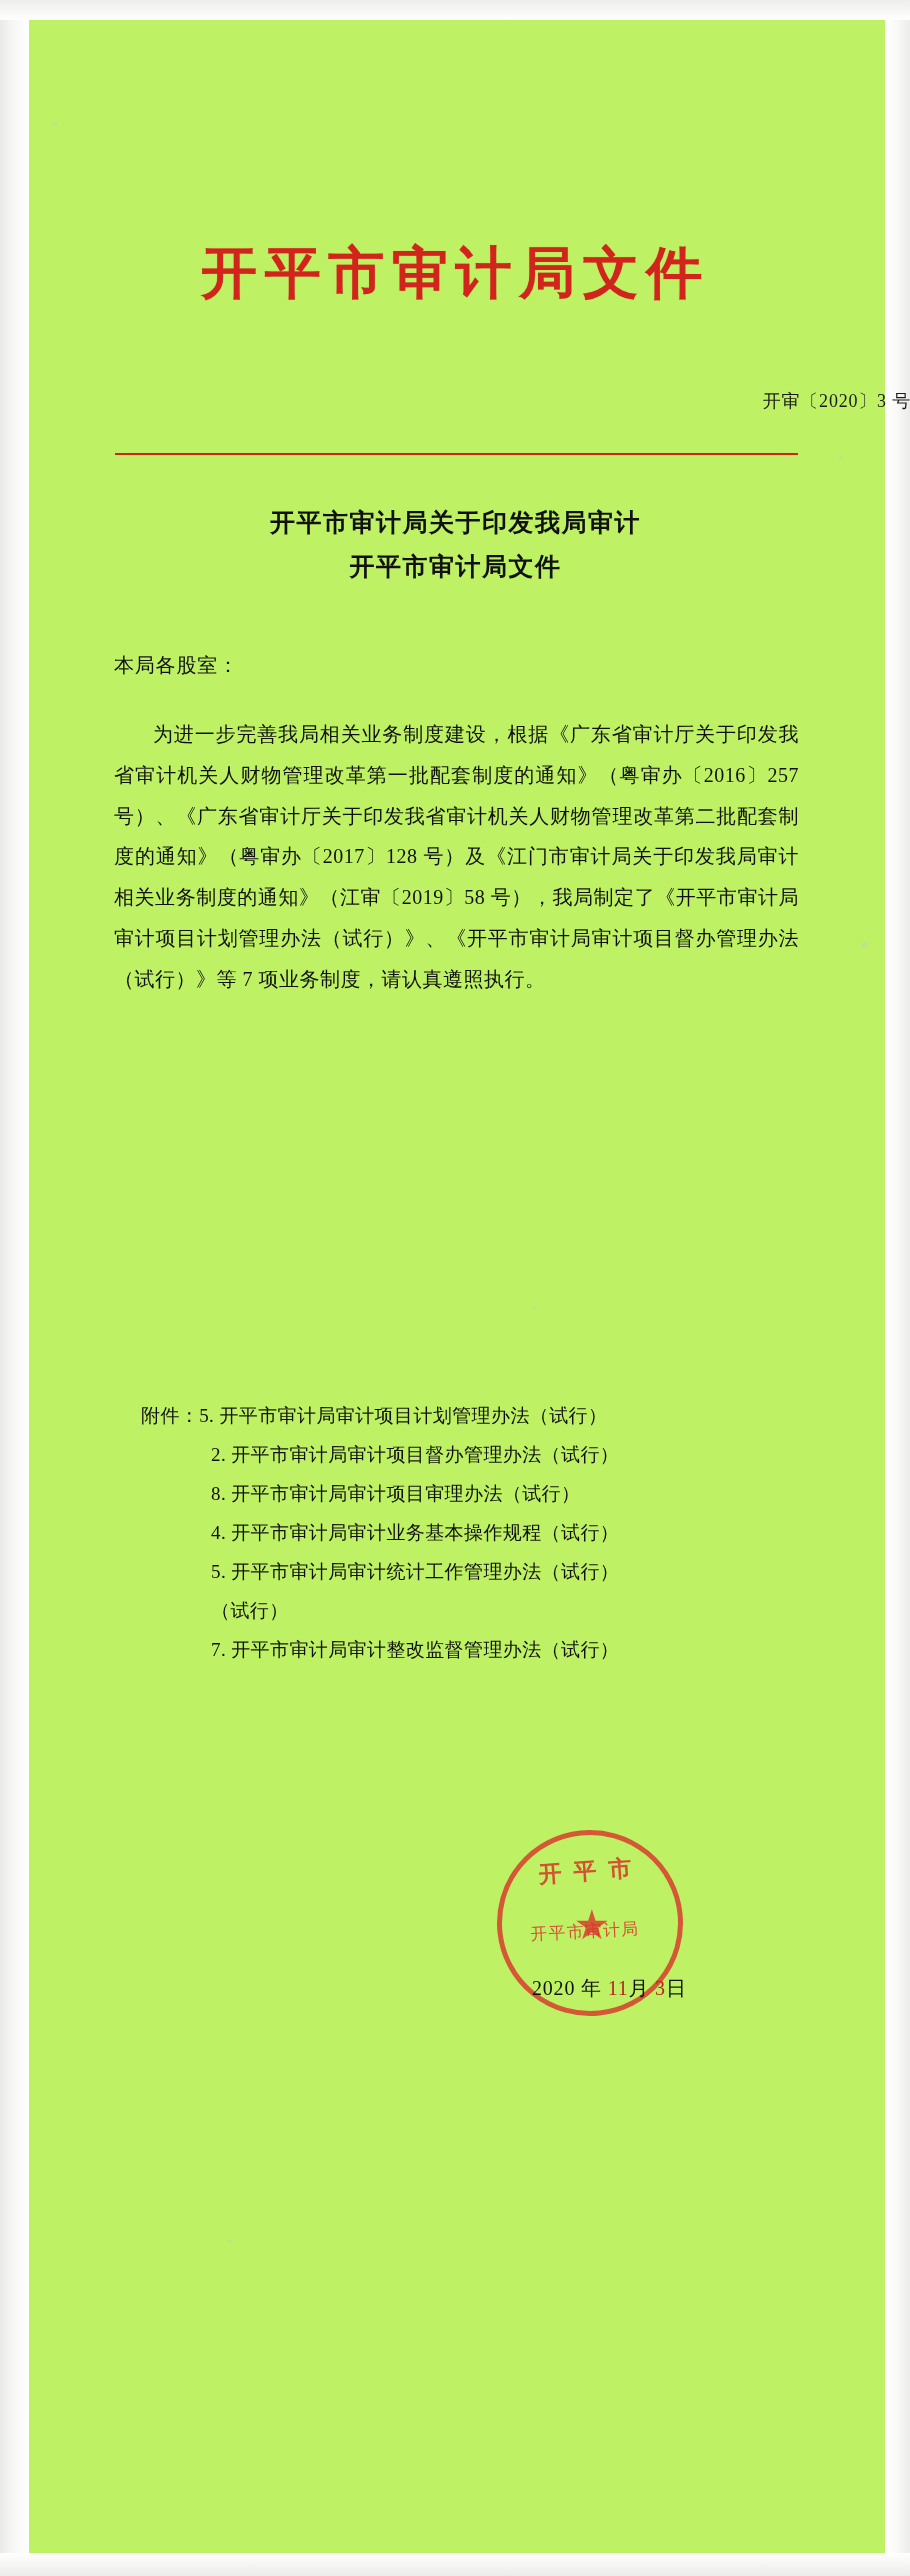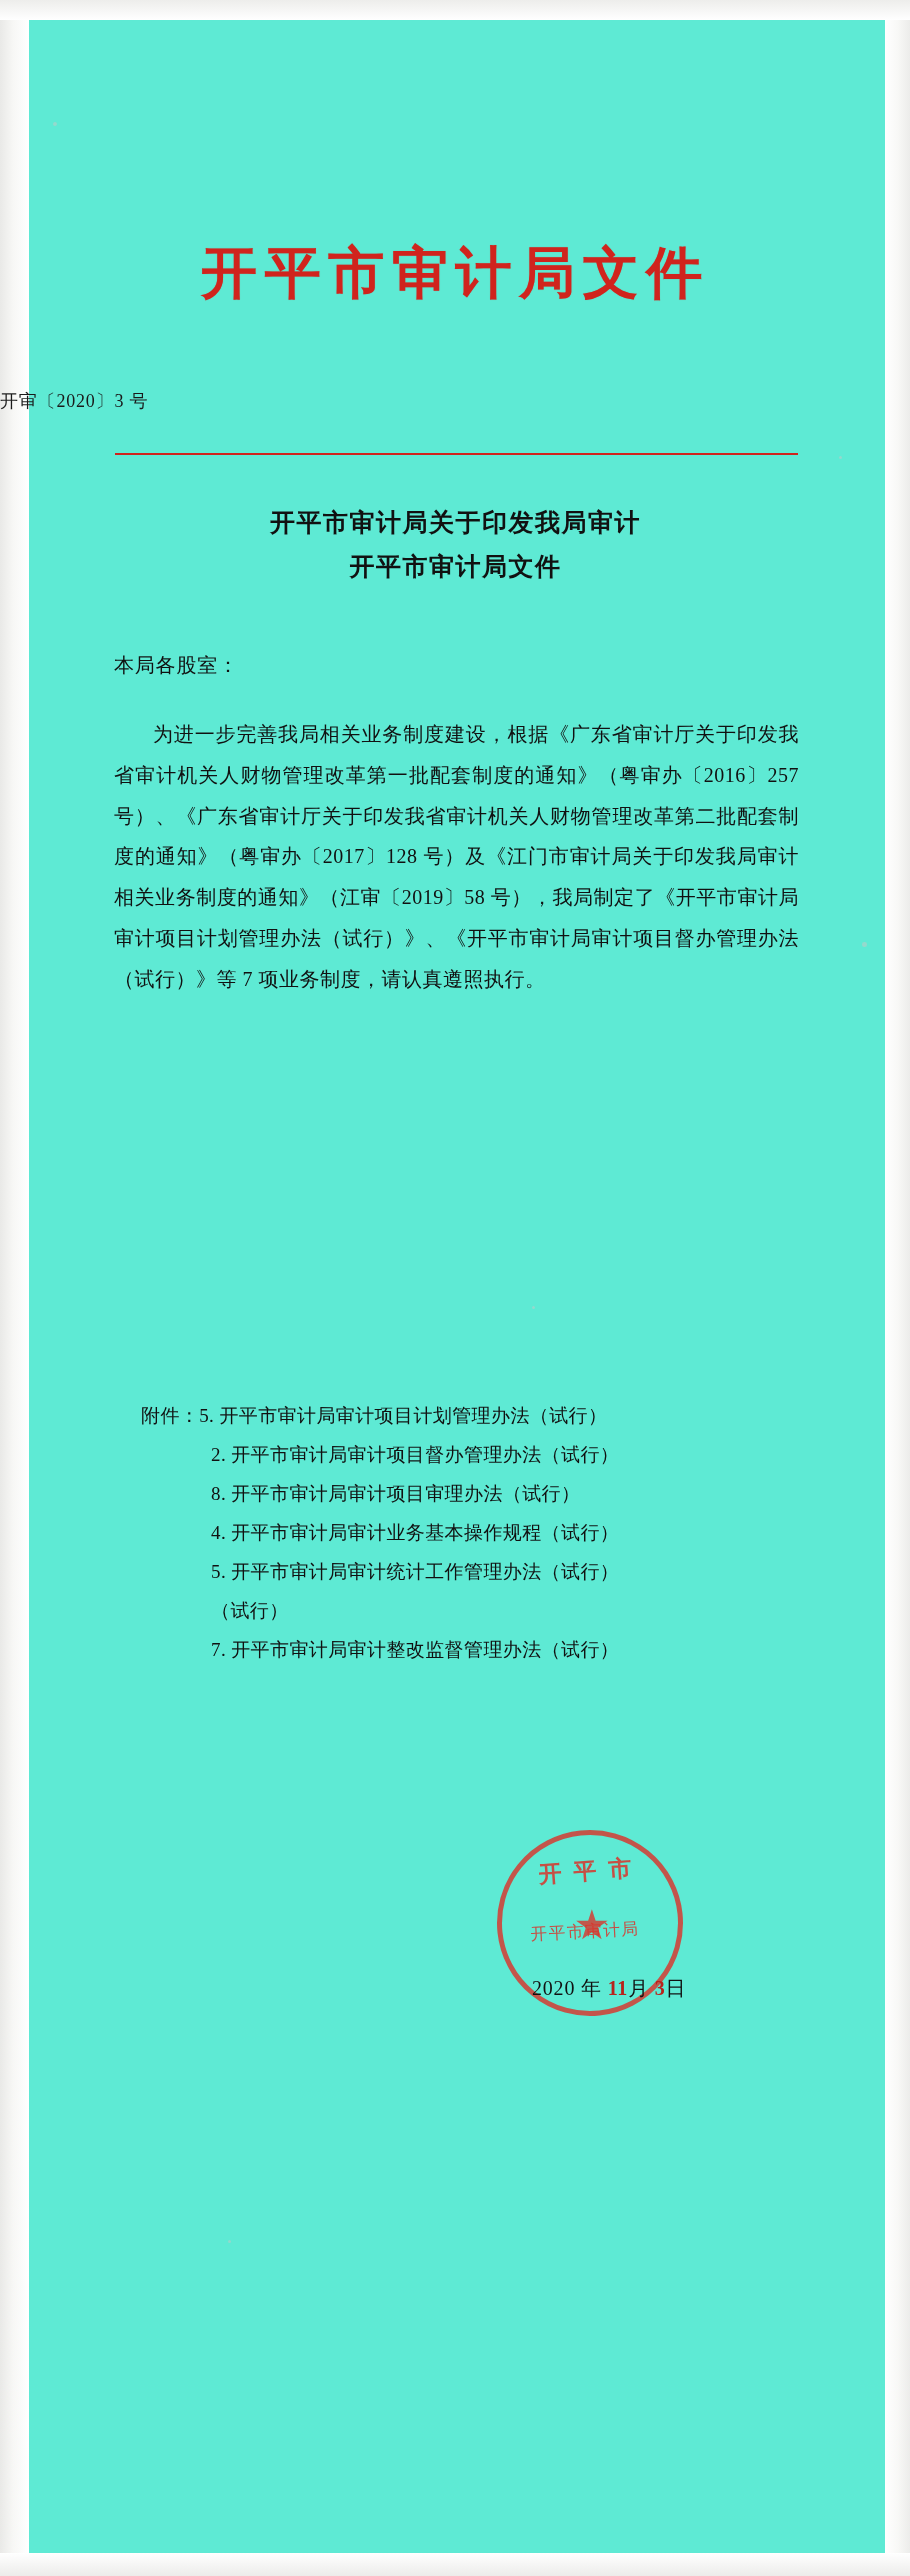--- a/index.html
+++ b/index.html
@@ -9,21 +9,21 @@
   }
   body {
     font-family: "Liberation Serif", "DejaVu Serif", serif;
     color: #111111;
   }
   .page {
     position: relative;
     width: 911px;
     height: 2576px;
     margin: 0 auto;
-    background: #5eead4;
+    background: #bef264;
     overflow: hidden;
   }
   
   .paper-edge-left {
     position: absolute;
     left: 0; top: 0;
     width: 29px; height: 2576px;
     background: linear-gradient(to right, #e9e9e7 0%, #f7f7f5 45%, #ffffff 100%);
   }
   .paper-edge-right {
@@ -66,21 +66,21 @@
     letter-spacing: 7.6px;
     color: #d0241d;
     line-height: 1.1;
     text-shadow: 0 0 0.8px rgba(208,36,29,0.45);
   }
   .doc-number {
     position: absolute;
     left: 0;
     top: 389px;
     width: 911px;
-    text-align: left;
+    text-align: right;
     font-size: 18px;
     letter-spacing: 0.8px;
     color: #1a1a1a;
   }
   .red-rule {
     position: absolute;
     left: 115px;
     top: 453px;
     width: 683px;
     height: 2.3px;
@@ -200,21 +200,21 @@
   .date-line {
     position: absolute;
     left: 532px;
     top: 1975px;
     font-size: 20px;
     letter-spacing: 0.8px;
     color: #111111;
   }
   .date-handwrite {
     color: #b8231b;
-    font-weight: bold;
+    font-weight: normal;
     margin-top: 8px;
   }
 
   
   .speck {
     position: absolute;
     background: #c9c9c6;
     border-radius: 50%;
     opacity: 0.5;
   }

